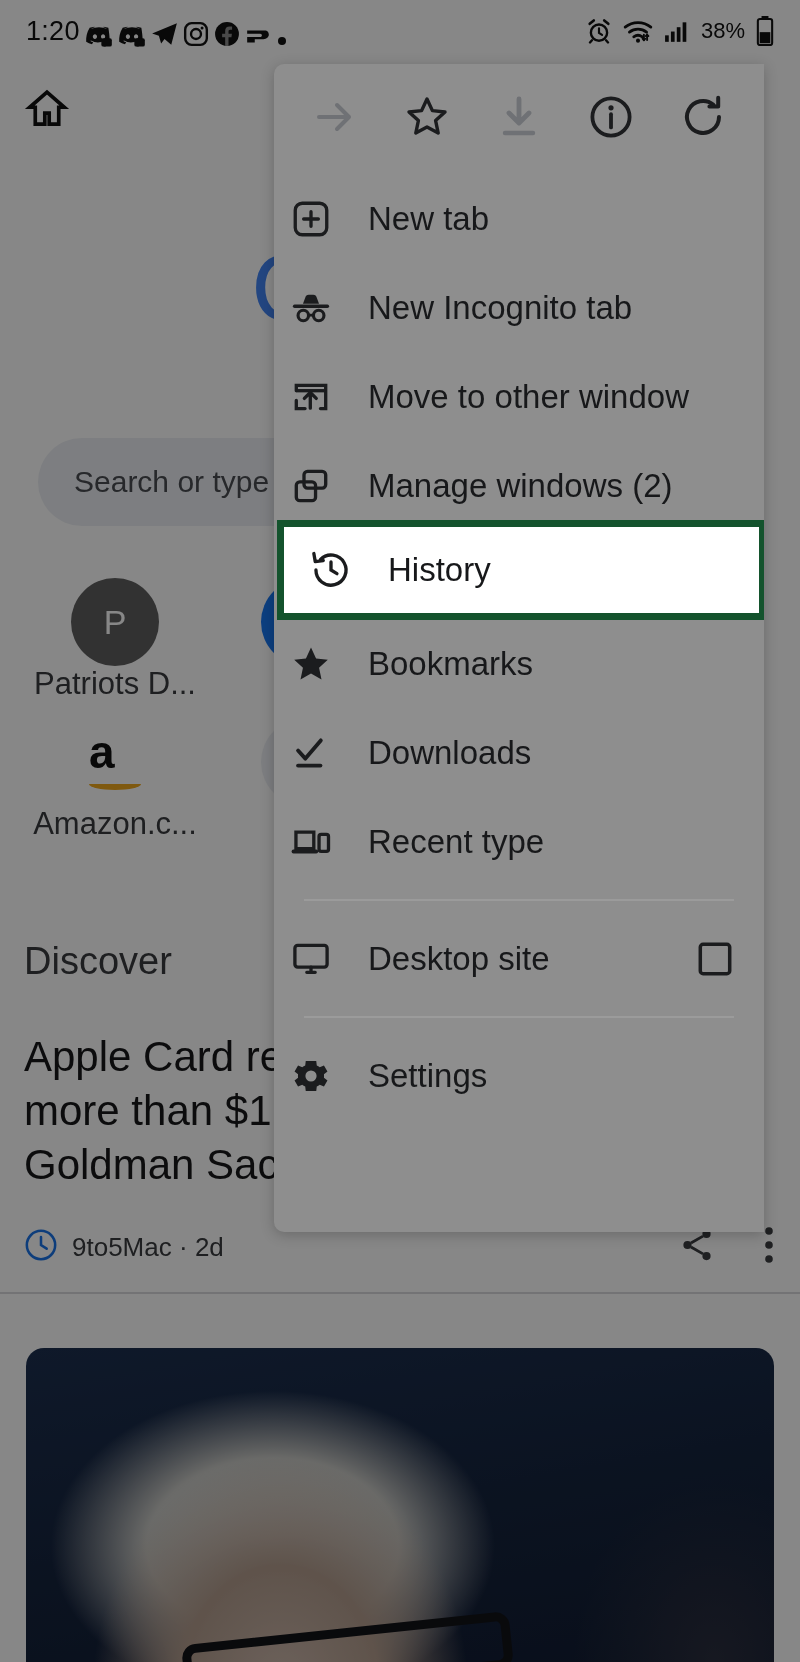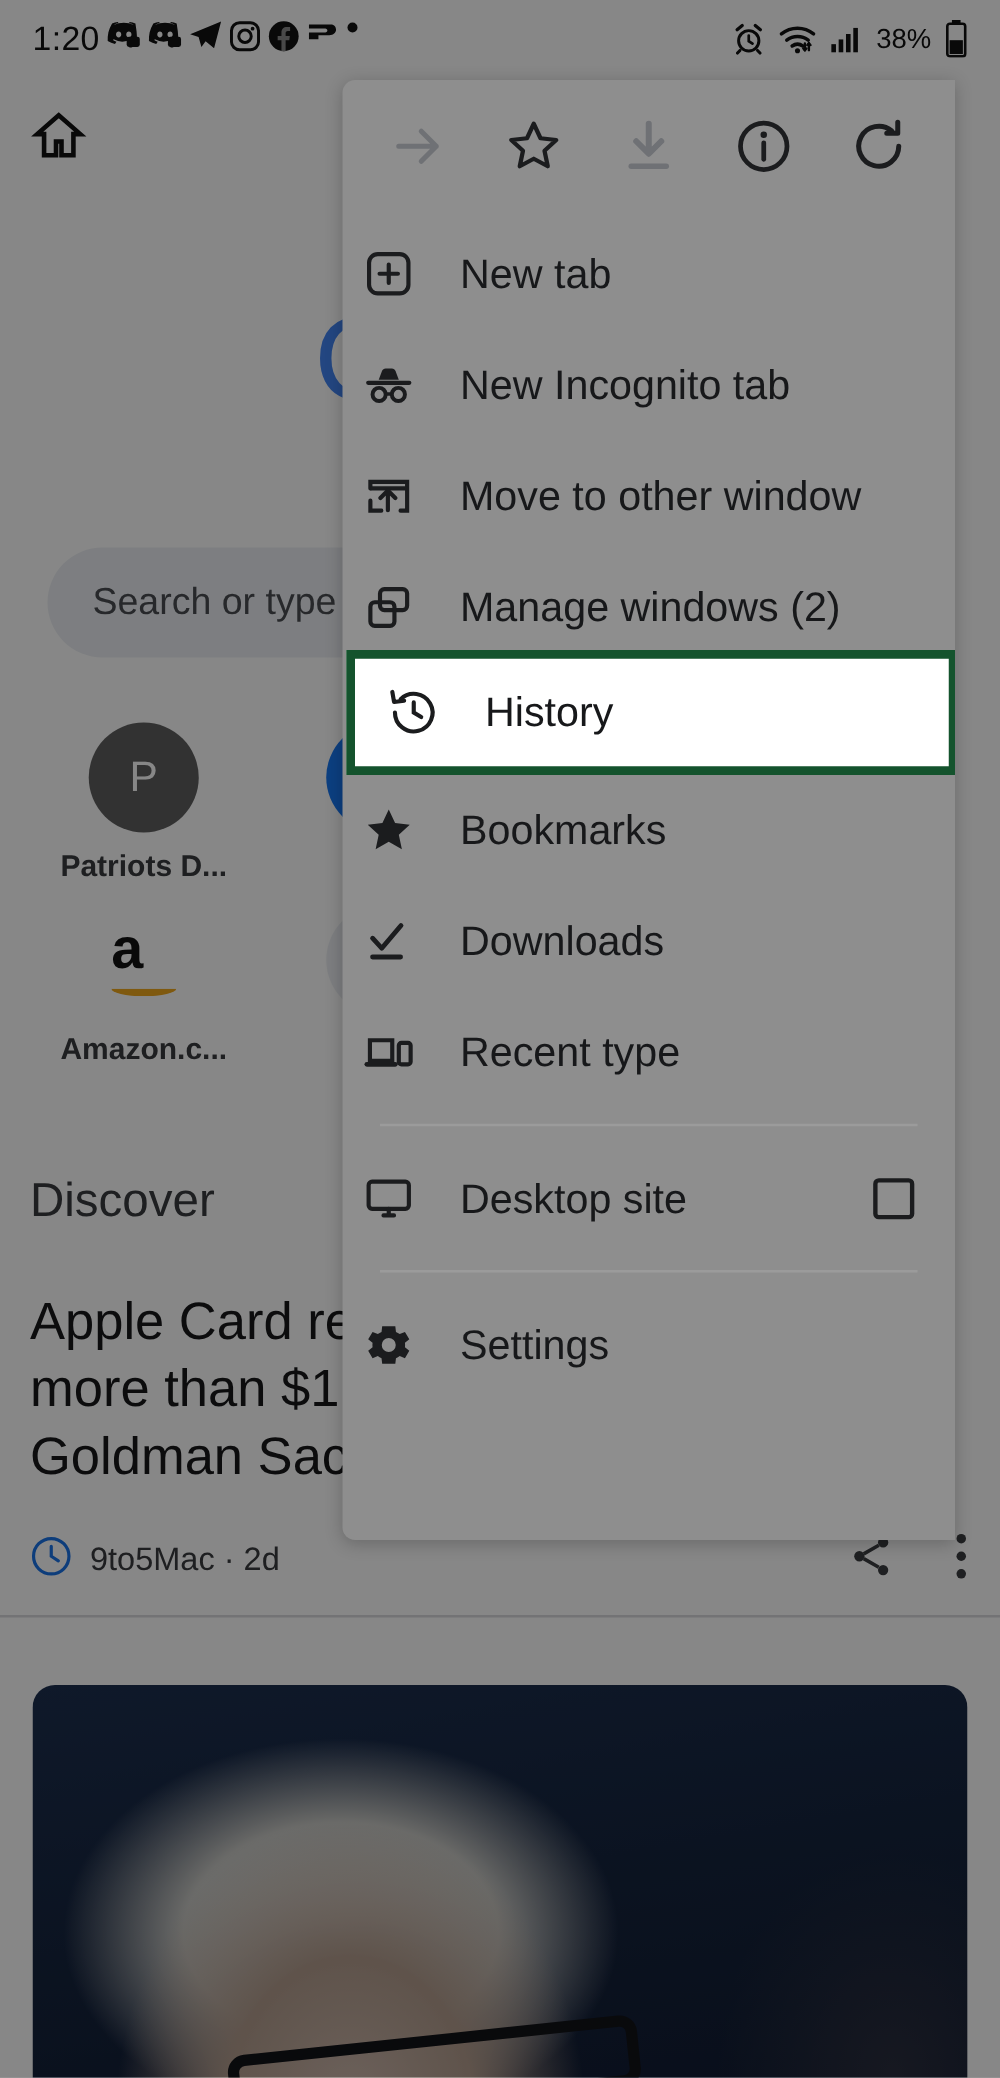--- a/index.html
+++ b/index.html
@@ -23,21 +23,21 @@
     pointer-events:none;
   }
 
   
   .statusbar{
     position:absolute; top:0; left:0; right:0; height:62px;
     display:flex; align-items:center; justify-content:space-between;
     padding:0 26px;
     color:#111;
   }
-  .sb-left{ display:flex; align-items:flex-start; gap:5px; }
+  .sb-left{ display:flex; align-items:flex-end; gap:5px; }
   .sb-time{ font-size:27px; letter-spacing:.3px; }
   .sb-ic{ display:inline-flex; align-items:center; justify-content:center; }
   .sb-right{ display:flex; align-items:center; gap:11px; }
   .sb-batt{ font-size:22px; }
 
   
   .home-btn{ position:absolute; top:83px; left:20px; width:54px; height:54px;
              display:flex; align-items:center; justify-content:center; }
 
   
@@ -65,22 +65,22 @@
     display:flex; flex-wrap:wrap;
   }
   .tile{ width:25%; display:flex; flex-direction:column; align-items:center; margin-bottom:16px; }
   .tile-ic{
     width:88px;height:88px;border-radius:50%;
     background:#eceff3;
     display:flex;align-items:center;justify-content:center;
     font-size:34px;color:#444; overflow:hidden;
   }
   .tile-ic.dark{ background:#5f5f5f; color:#fff; }
-  .tile-lbl{ margin-top:14px; font-size:24px; color:#3a3c3f; max-width:100%;
-             white-space:nowrap; overflow:hidden; text-overflow:ellipsis;font-weight:bold; }
+  .tile-lbl{ font-size:31px; color:#3a3c3f; max-width:100%;
+             white-space:nowrap; overflow:hidden; text-overflow:ellipsis; }
   .amz{ font-size:46px; font-weight:bold; color:#111; line-height:.8; }
   .amz-smile{ display:block; width:52px; height:12px; margin:2px auto 0;
               border-bottom:6px solid #F0A81E; border-radius:0 0 50% 50%; }
 
   
   .discover{ position:absolute; top:940px; left:24px; font-size:38px; color:#3a3c3f; }
   .art-title{
     position:absolute; top:1030px; left:24px; right:24px;
     font-size:42px; line-height:1.28; color:#17181a;
   }

